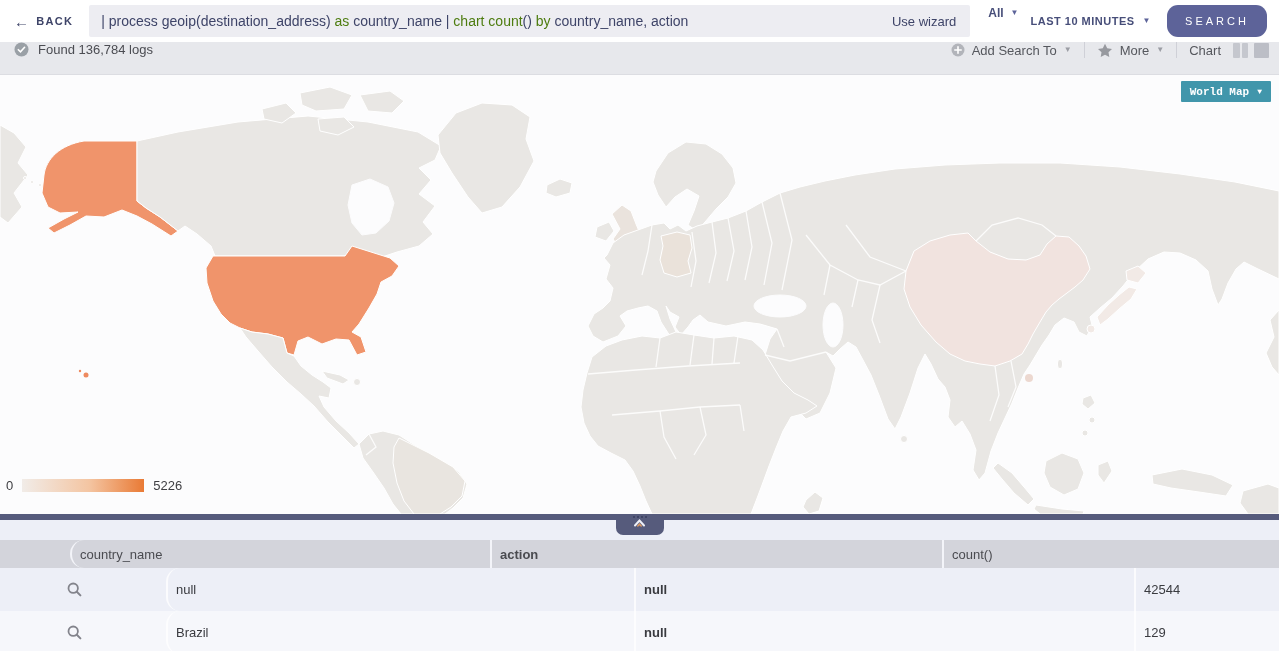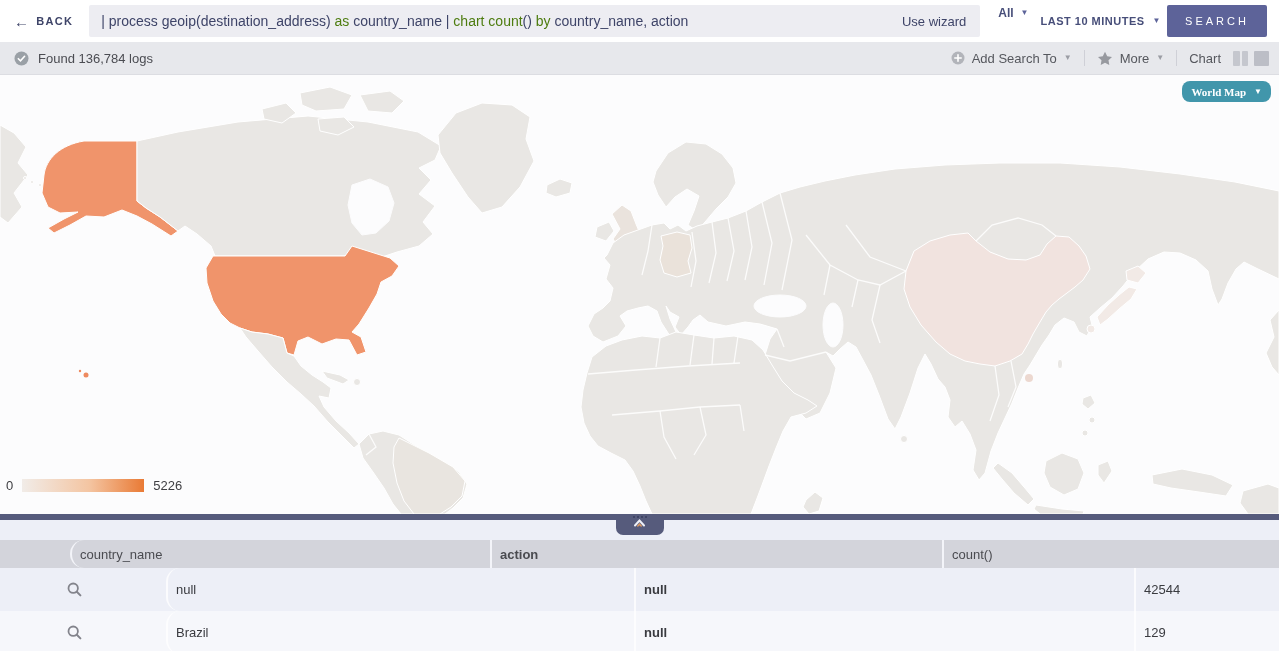--- a/index.html
+++ b/index.html
@@ -12,46 +12,46 @@
         color:#3e4468;font-size:11px;font-weight:bold;letter-spacing:1.3px;font-family:inherit;}
   .back .arr{font-size:15px;font-weight:normal;line-height:1;}
   .querybox{flex:1;height:32px;background:#ededf2;border-radius:2px;margin:0 12px 0 16px;
             display:flex;align-items:center;padding:0 12px;box-sizing:border-box;cursor:text;}
   .qtext{flex:1;font-size:14px;white-space:nowrap;overflow:hidden;}
   .qtext span{white-space:pre;}
   .tok-plain{color:#3e4468;}
   .tok-keyword{color:#4d7c0f;}
   .wizard{background:none;border:none;font-size:13px;color:#3e4468;font-family:inherit;cursor:pointer;padding:0 2px;}
   .scope{display:flex;align-items:center;gap:7px;color:#474e79;font-size:12px;font-weight:bold;margin:0 12px 16px 6px;cursor:pointer;}
-  .timerange{display:flex;align-items:center;gap:8px;color:#474e79;font-size:11px;font-weight:bold;letter-spacing:.5px;margin-right:6px;cursor:pointer;}
+  .timerange{display:flex;align-items:center;gap:8px;color:#474e79;font-size:11px;font-weight:bold;letter-spacing:.5px;margin-right:16px;cursor:pointer;}
   .caret{font-size:8px;color:#5c6399;line-height:1;}
-  .searchbtn{width:100px;height:32px;background:#5d6399;color:#fff;border:none;border-radius:2px;
+  .searchbtn{width:100px;height:32px;background:#5d6399;color:#fff;border:none;border-radius:11px;
              font-size:11px;letter-spacing:3px;font-family:inherit;cursor:pointer;}
 
   
   .toolbar{height:33px;background:#e7e8ec;border-bottom:1px solid #dcdde2;box-sizing:border-box;
-           display:flex;align-items:center;justify-content:space-between;padding:0 10px 0 14px;}
+           display:flex;align-items:flex-start;justify-content:space-between;padding:0 10px 0 14px;}
   .tleft{display:flex;align-items:center;gap:9px;font-size:13px;color:#4b4c52;}
   .tright{display:flex;align-items:center;gap:12px;font-size:13px;color:#55575d;}
   .titem{display:flex;align-items:center;gap:7px;cursor:pointer;}
   .caret-g{font-size:8px;color:#9b9da4;line-height:1;}
   .vsep{width:1px;height:16px;background:#cfd0d7;}
   .chart-icons{display:flex;gap:6px;margin-left:5px;align-items:center;}
   .ic-split{width:15px;height:15px;display:flex;gap:2px;cursor:pointer;}
   .ic-split i{flex:1;background:#c5c7ce;border-radius:1px;}
   .ic-full{width:15px;height:15px;background:#bcbec6;border-radius:1px;cursor:pointer;}
 
   
   .maparea{position:relative;height:439px;background:#fcfcfd;overflow:hidden;}
   svg.map{position:absolute;left:0;top:0;}
   .cty{stroke:#ffffff;stroke-width:1;}
   .sea{fill:#fcfcfd;stroke:#fcfcfd;}
   .bord{stroke:#ffffff;stroke-width:1.3;fill:none;opacity:.85;}
-  .wmbtn{position:absolute;top:6px;right:8px;height:21px;background:#4196ab;color:#fff;border:none;border-radius:8px;
-         padding:0 9px;font-size:11px;font-weight:bold;display:flex;align-items:center;gap:8px;font-family:Liberation Serif, serif;cursor:pointer;}
+  .wmbtn{position:absolute;top:6px;right:8px;height:21px;background:#4196ab;color:#fff;border:none;border-radius:1px;
+         padding:0 9px;font-size:11px;font-weight:bold;display:flex;align-items:center;gap:8px;font-family:Liberation Mono, monospace;cursor:pointer;}
   .caret-w{font-size:8px;color:#fff;line-height:1;}
   .legend{position:absolute;left:6px;bottom:21px;display:flex;align-items:center;gap:9px;font-size:13px;color:#3e3e42;}
   .grad{width:122px;height:13px;}
 
   
   .divider{position:relative;height:6px;background:#565b7c;z-index:4;}
   .handle{position:absolute;left:50%;transform:translateX(-50%);top:0;width:48px;height:21px;background:#565b7c;
           border-radius:0 0 7px 7px;display:flex;flex-direction:column;align-items:center;cursor:pointer;}
   .dots{display:flex;gap:2px;margin-top:2px;}
   .dots i{width:2px;height:2px;background:#393d5e;border-radius:50%;}

